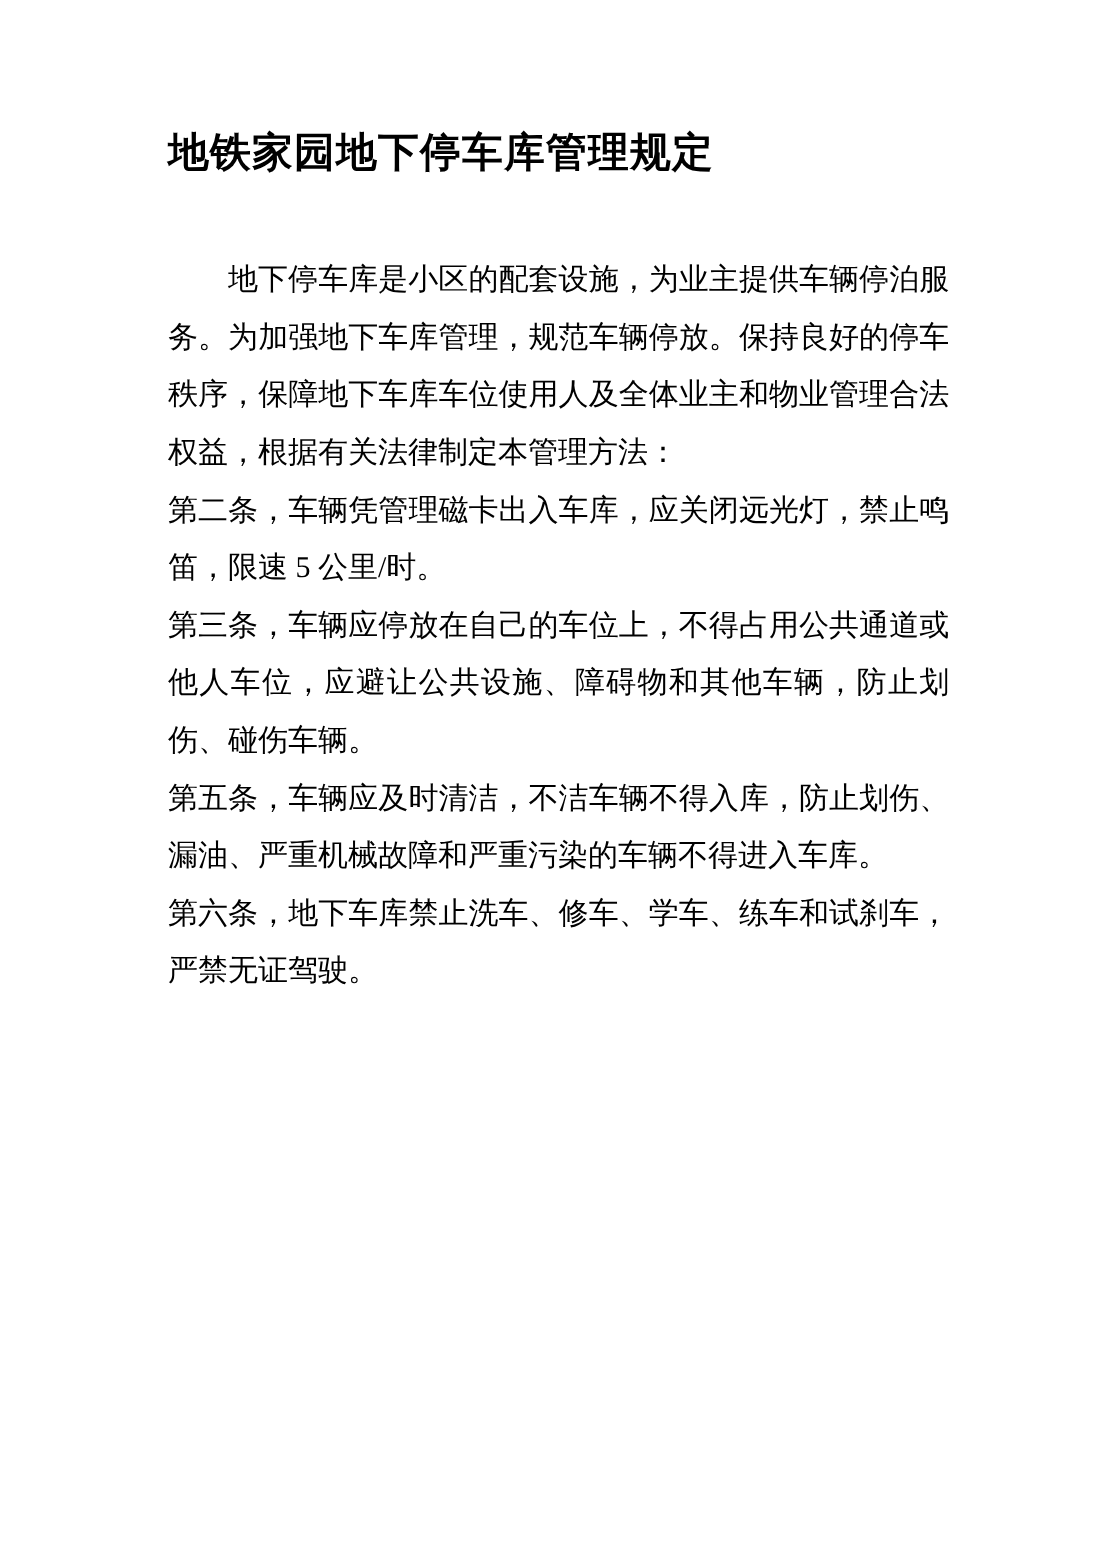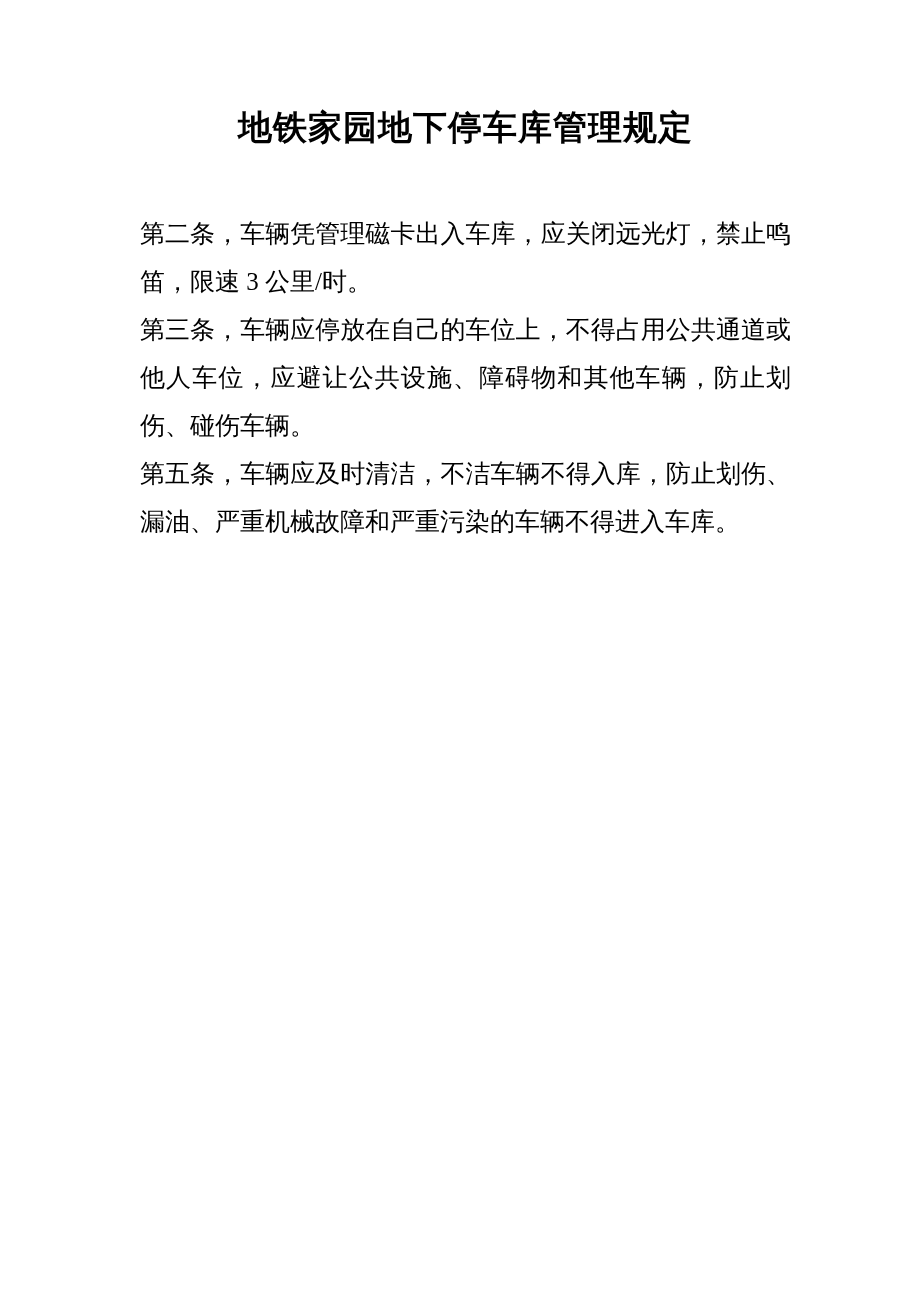--- a/index.html
+++ b/index.html
@@ -19,21 +19,20 @@
     width: 920px;
     min-height: 1302px;
     padding: 104px 129px 40px 140px;
     background: #ffffff;
   }
   .doc-title {
     margin: 0 0 58px 0;
     font-size: 34px;
     line-height: 48px;
     font-weight: bold;
-    text-align: center;
     letter-spacing: 1px;
     white-space: nowrap;
   }
   .doc-body {
     width: 651px;
   }
   .doc-body p {
     margin: 0;
     font-size: 25px;
     line-height: 48px;
@@ -46,17 +45,19 @@
     text-indent: 2em;
   }
 </style>
 </head>
 <body>
 
 <div class="page">
   <h1 class="doc-title">地铁家园地下停车库管理规定</h1>
 
   <div class="doc-body">
-      <p>第二条，车辆凭管理磁卡出入车库，应关闭远光灯，禁止鸣笛，限速 3 公里/时。</p>
+      <p class="indent">地下停车库是小区的配套设施，为业主提供车辆停泊服务。为加强地下车库管理，规范车辆停放。保持良好的停车秩序，保障地下车库车位使用人及全体业主和物业管理合法权益，根据有关法律制定本管理方法：</p>
+      <p>第二条，车辆凭管理磁卡出入车库，应关闭远光灯，禁止鸣笛，限速 5 公里/时。</p>
       <p>第三条，车辆应停放在自己的车位上，不得占用公共通道或他人车位，应避让公共设施、障碍物和其他车辆，防止划伤、碰伤车辆。</p>
       <p>第五条，车辆应及时清洁，不洁车辆不得入库，防止划伤、漏油、严重机械故障和严重污染的车辆不得进入车库。</p>
+      <p>第六条，地下车库禁止洗车、修车、学车、练车和试刹车，严禁无证驾驶。</p>
     </div>
 </div>
 
 </body></html>

